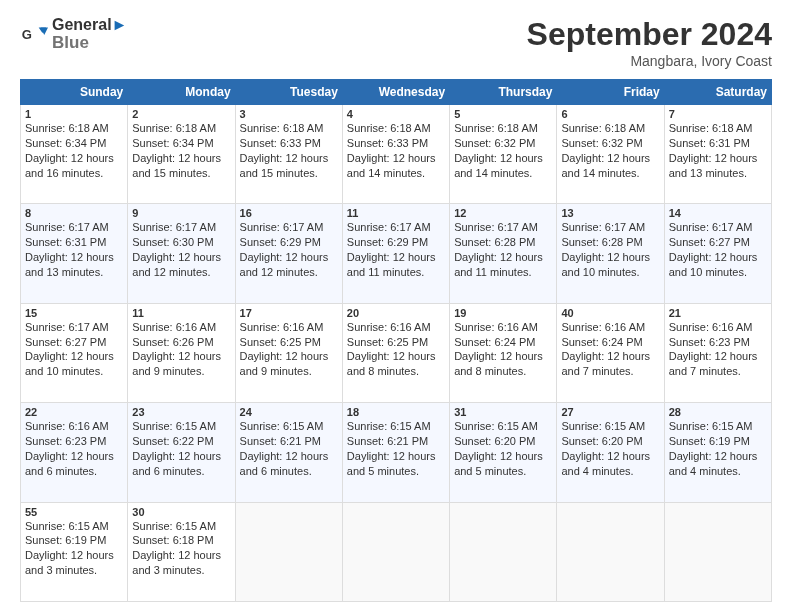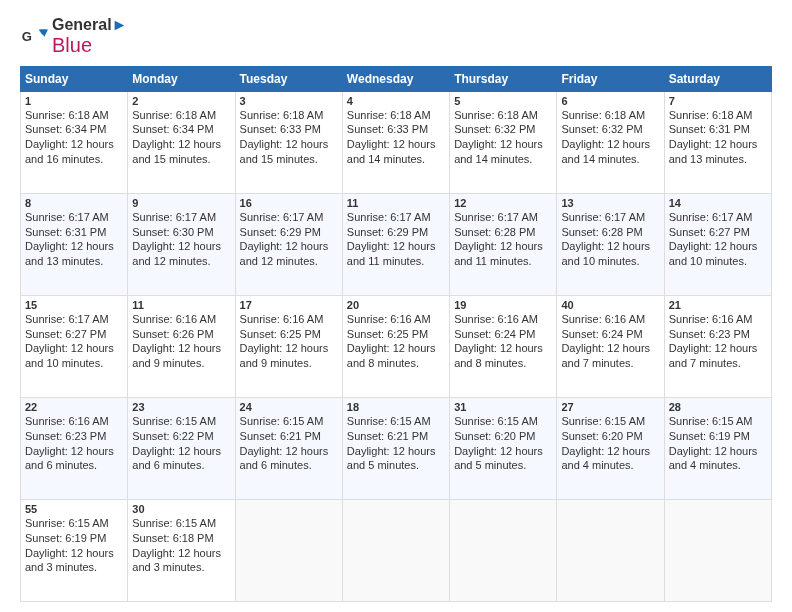--- a/index.html
+++ b/index.html
@@ -50,21 +50,21 @@
       border-collapse: collapse;
       width: 100%;
       table-layout: fixed;
     }
     .calendar th {
       background: #2b6cb0;
       color: #fff;
       font-size: 12px;
       font-weight: bold;
       padding: 5px 4px;
-      text-align: left;
+      text-align: right;
       border: 1px solid #2b6cb0;
     }
     .calendar td {
       border: 1px solid #ddd;
       vertical-align: top;
       padding: 3px 4px;
       font-size: 9px;
       color: #333;
       height: 80px;
     }
@@ -95,22 +95,26 @@
 <div class="page">
   <div class="header">
     <div class="logo">
       <svg class="logo-icon" viewBox="0 0 30 30">
         <text x="2" y="20" font-size="14" font-weight="bold" fill="#333">G</text>
         <polygon points="22,8 30,8 26,16" fill="#1a6db5"></polygon>
         <polygon points="26,8 34,8 30,14" fill="#1a6db5" transform="translate(-6,0)"></polygon>
       </svg>
       <div>
         <div style="font-size:16px;font-weight:bold;line-height:1.1;color:#333;">General<span style="color:#1a6cb5;">►</span></div>
-        <div style="font-size:20px;font-weight:normal;line-height:1.1;color:#be185d;">Blue</div>
+        <div style="font-size:17px;font-weight:bold;line-height:1.1;color:#737373;">Blue</div>
       </div>
+    </div>
+    <div class="title-block">
+      <div class="month-title">September 2024</div>
+      <div class="location-title">Mangbara, Ivory Coast</div>
     </div>
   </div>
 
   <table class="calendar">
     <thead>
       <tr id="weekday-header">
       <th>Sunday</th>
           <th>Monday</th>
           <th>Tuesday</th>
           <th>Wednesday</th>

